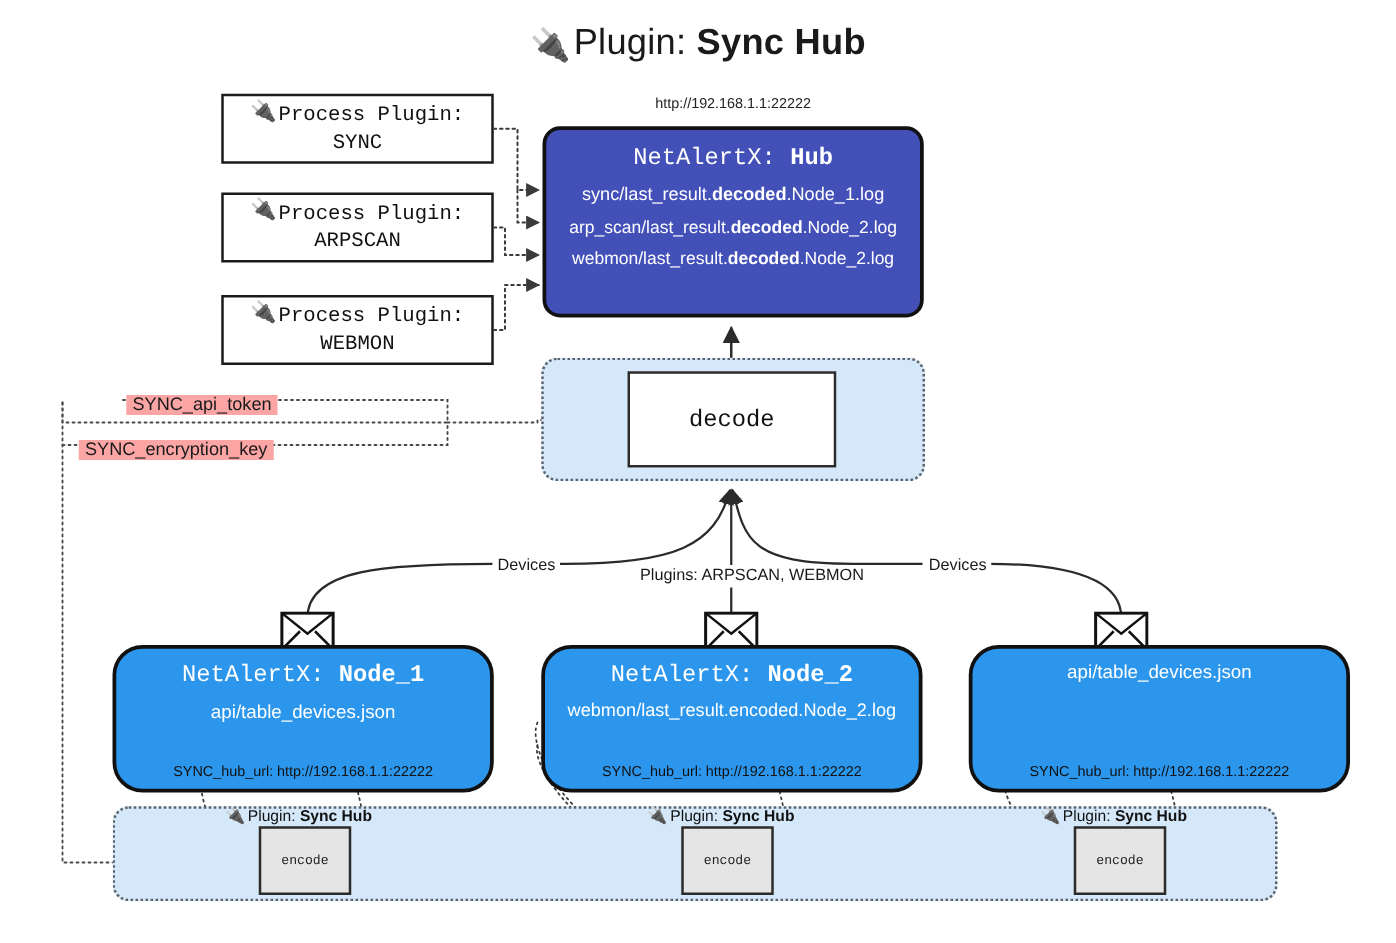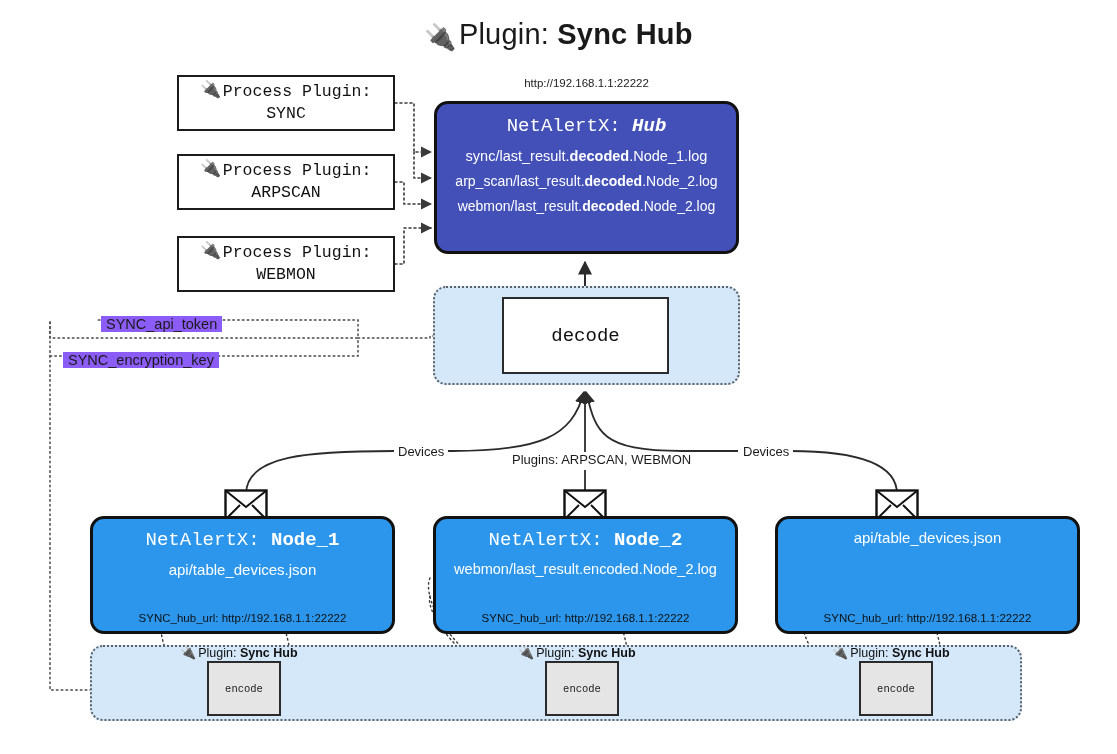--- a/index.html
+++ b/index.html
@@ -46,21 +46,21 @@
   .hub-box{
     position:absolute;left:434px;top:101px;width:305px;height:153px;
     background:#4350b8;border:3px solid #111;border-radius:14px;
     box-sizing:border-box;color:#fff;
   }
   .hub-title{
     text-align:center;margin-top:11px;
     font-family:"Liberation Mono","DejaVu Sans Mono",monospace;
     font-size:19px;white-space:nowrap;
   }
-  .hub-title b{font-weight:700;font-style:italic;}
+  .hub-title b{font-weight:700;}
   .hub-logs{margin-top:7px;}
   .hub-log{
     font-size:14.5px;line-height:25px;text-align:center;white-space:nowrap;
     color:#fff;
   }
   .hub-log b{font-weight:700;}
   .hub-log.wide{font-size:14px;}
 
   
   .decode-wrap{
@@ -71,39 +71,39 @@
   .decode-box{
     position:absolute;left:502px;top:297px;width:167px;height:77px;
     background:#fff;border:2.5px solid #2b2b2b;box-sizing:border-box;
     display:flex;align-items:center;justify-content:center;
     font-family:"Liberation Mono","DejaVu Sans Mono",monospace;
     font-size:19px;color:#111;
   }
 
   
   .secret-label{
-    position:absolute;font-size:14.5px;color:#1a1a1a;background:#8b5cf6;
+    position:absolute;font-size:14.5px;color:#1a1a1a;background:#fca5a5;
     padding:0 5px;white-space:nowrap;
   }
   #lbl-token{left:101px;top:316px;}
   #lbl-key{left:63px;top:352px;}
 
   
   .edge-label{
     position:absolute;font-size:13px;color:#1a1a1a;background:#fff;
     padding:0 4px;white-space:nowrap;
   }
   #lbl-dev-left{left:394px;top:444px;}
   #lbl-dev-right{left:739px;top:444px;}
   #lbl-plugins{left:508px;top:452px;}
 
   
   .node-box{
     position:absolute;width:305px;height:118px;
-    background:#2c96ed;border:3px solid #111;border-radius:14px;
+    background:#2c96ed;border:3px solid #111;border-radius:24px;
     box-sizing:border-box;color:#fff;
   }
   #node1{left:90px;top:516px;}
   #node2{left:433px;top:516px;}
   #node3{left:775px;top:516px;}
   .node-title{
     text-align:center;margin-top:10px;
     font-family:"Liberation Mono","DejaVu Sans Mono",monospace;
     font-size:19px;white-space:nowrap;color:#fff;
   }

